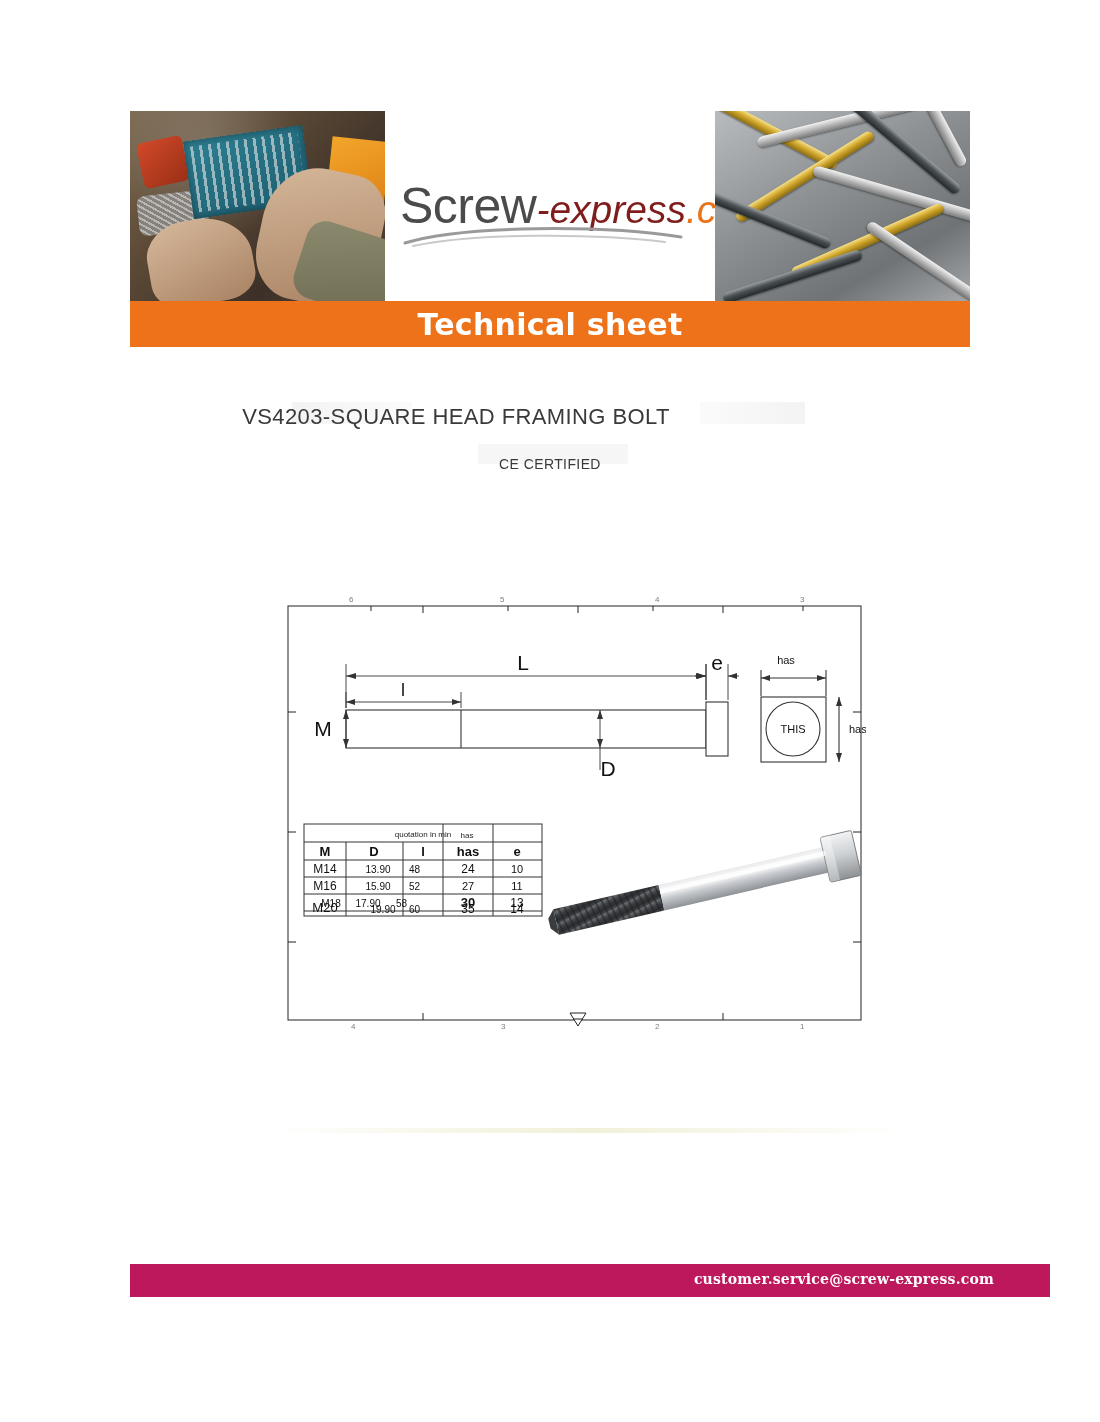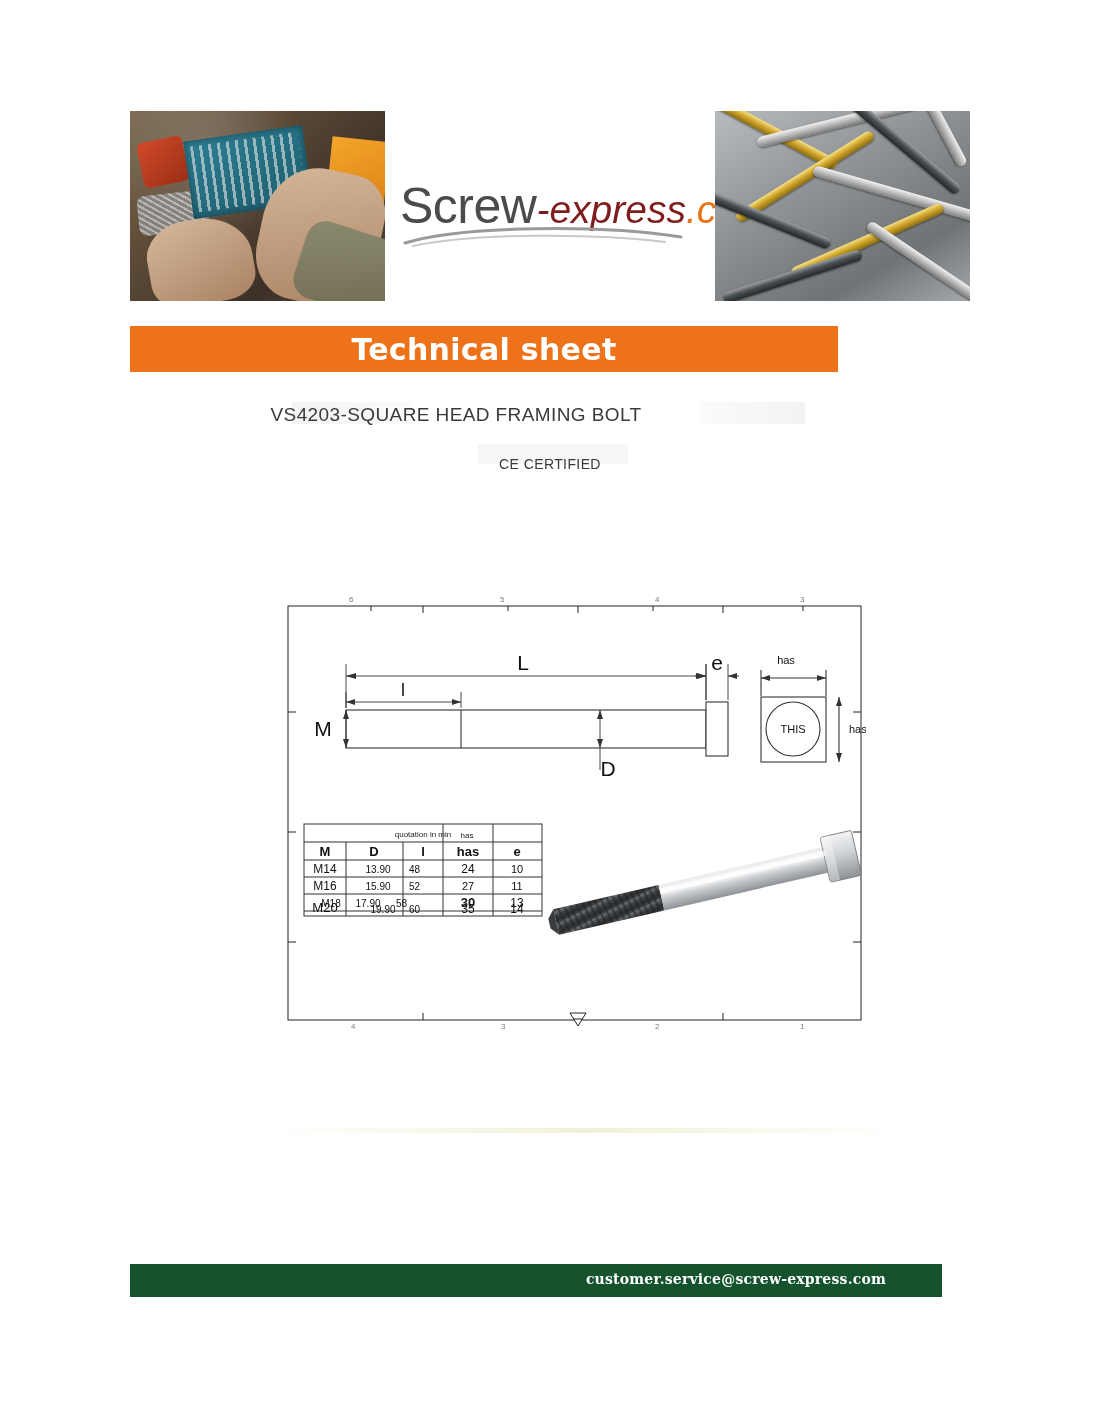--- a/index.html
+++ b/index.html
@@ -159,44 +159,43 @@
     background: linear-gradient(180deg, #f6e08a 0%, #d2a72c 45%, #8a6c12 100%);
   }
   .photo-right .scr.dark {
     background: linear-gradient(180deg, #9aa0a3 0%, #4c5254 45%, #23292b 100%);
   }
 
   .banner-bar {
     position: absolute;
     left: 0;
     top: 190px;
-    width: 708px;
+    width: 840px;
     height: 46px;
     background: #ee7219;
     display: flex;
     align-items: center;
     justify-content: center;
-    margin-top: 25px;
   }
   .banner-bar .title {
     color: #ffffff;
     font-family: "DejaVu Sans", sans-serif;
     font-weight: bold;
     font-size: 30px;
     letter-spacing: 0.3px;
   }
 
   
   .doc-title {
     position: absolute;
     left: 0;
     top: 404px;
     width: 912px;
     text-align: center;
-    font-size: 19px;
+    font-size: 22px;
     color: #3a3a3a;
     letter-spacing: 0.4px;
   }
   .doc-subtitle {
     position: absolute;
     left: 0;
     top: 456px;
     width: 1100px;
     text-align: center;
     font-size: 14px;
@@ -243,23 +242,23 @@
     width: 637px;
     height: 5px;
     background: linear-gradient(90deg, rgba(236,236,214,0.0), rgba(238,238,210,0.85), rgba(236,236,214,0.0));
   }
 
   
   .footer {
     position: absolute;
     left: 130px;
     top: 1264px;
-    width: 812px;
+    width: 920px;
     height: 33px;
-    background: #14532d;
+    background: #be185d;
   }
   .footer .email {
     position: absolute;
     right: 56px;
     top: 7px;
     color: #ffffff;
     font-family: "DejaVu Serif", serif;
     font-weight: bold;
     font-size: 14px;
     letter-spacing: 0.2px;

